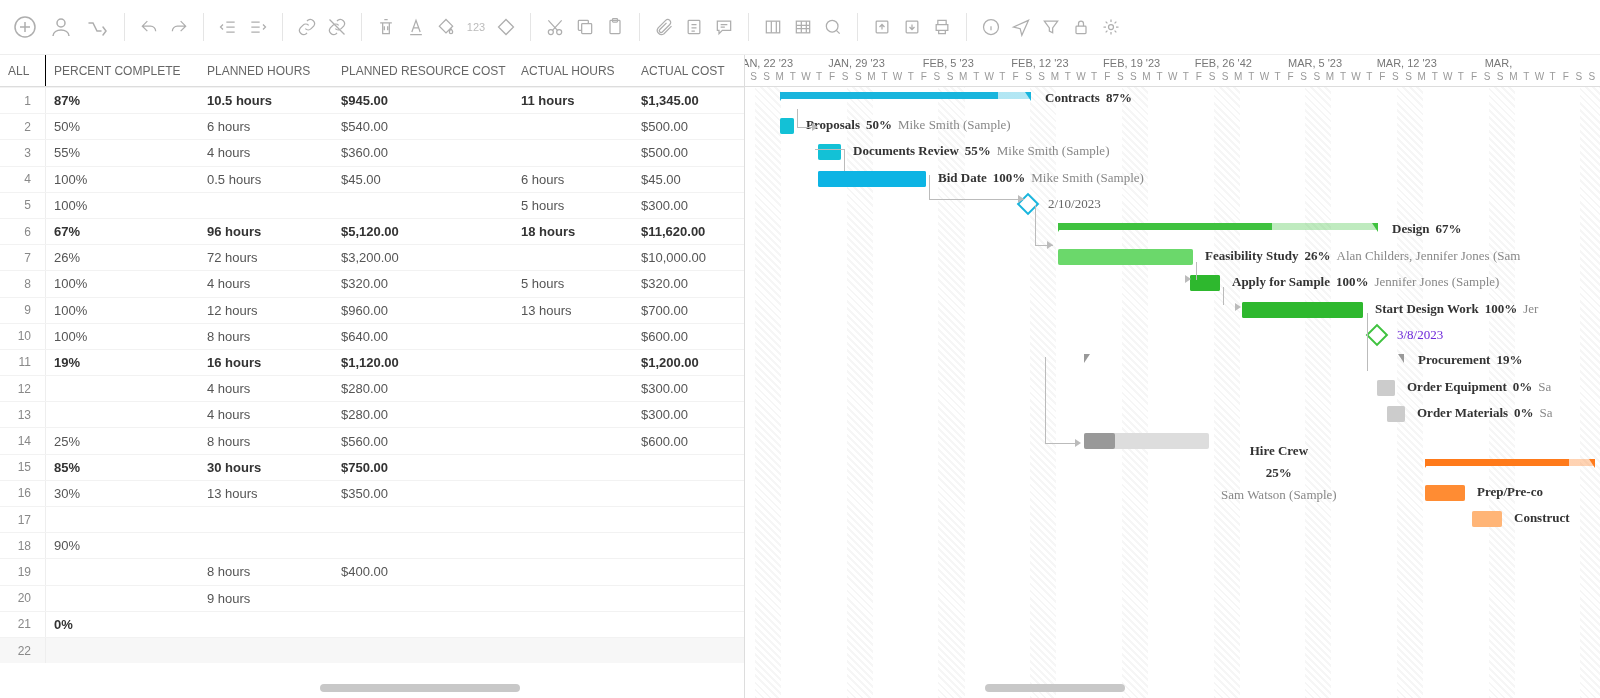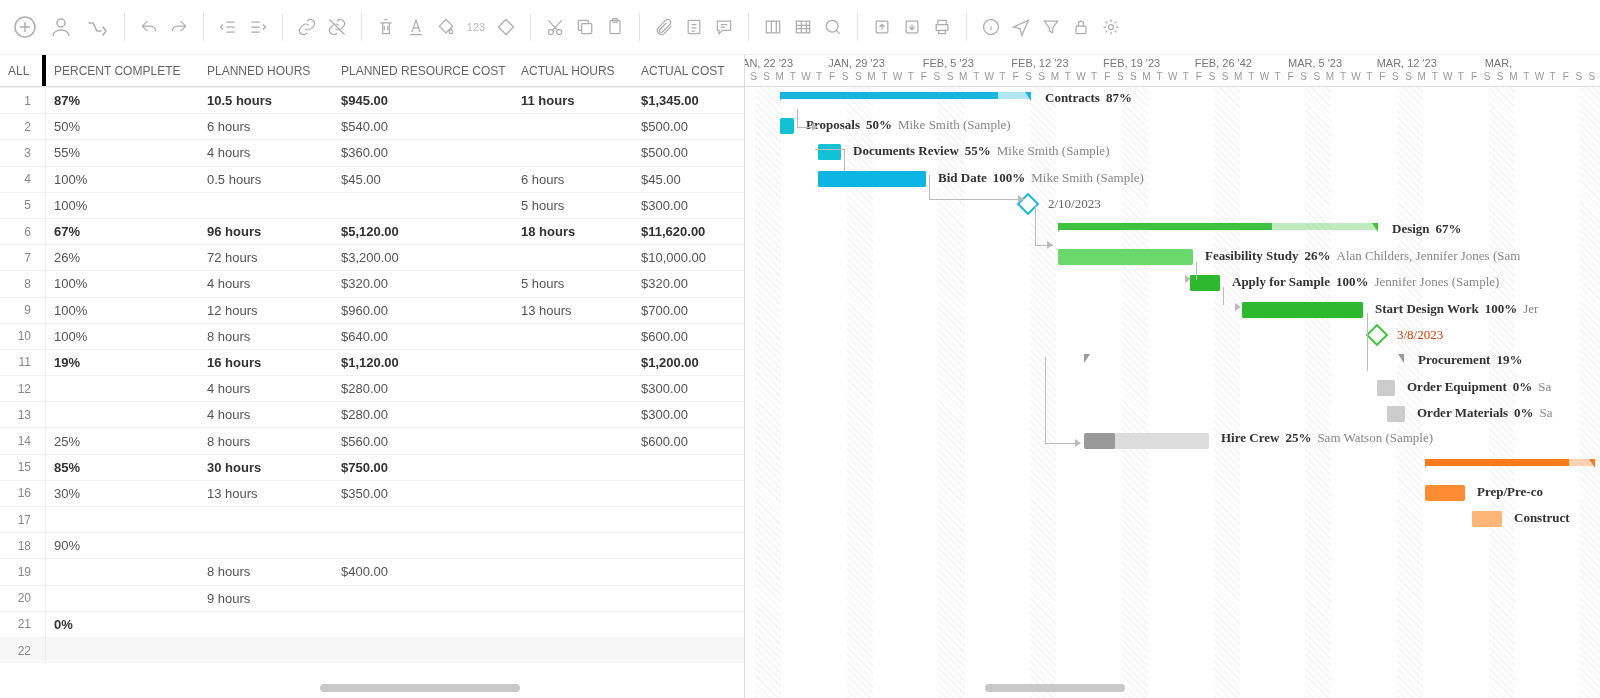--- a/index.html
+++ b/index.html
@@ -67,21 +67,21 @@
     .table-header .hcell {
       display: flex;
       align-items: center;
       font-size: 12px;
       color: #666;
       text-transform: uppercase;
       padding: 0 8px;
       overflow: hidden;
       white-space: nowrap;
     }
-    .col-idx   { width: 46px; justify-content: flex-start; font-size: 12px; color: #777; border-right: 4px solid #000000;}
+    .col-idx   { width: 46px; justify-content: flex-start; font-size: 12px; color: #777; border-right: 1px solid #000000;}
     .col-pct   { width: 153px; }
     .col-plhrs { width: 134px; }
     .col-plcost{ width: 180px; }
     .col-achrs { width: 120px; }
     .col-accost{ width: 110px; }
 
     .table-body .row {
       display: flex;
       height: 26.2px;
       align-items: center;
@@ -754,21 +754,21 @@
         <div class="task-bar" style="left: 497px; top: 214.6px; width: 121px; background: rgb(46, 184, 46);">
           <div class="fill" style="width:121px;background:#2eb82e"></div>
         </div>
         <div class="glabel" style="left: 630px; top: 213.6px;">
           <span class="nm">Start Design Work</span>
           <span class="pc">100%</span>
           <span class="as">Jer</span>
         </div>
         <div class="milestone" style="left: 624px; top: 239.8px; border-color: rgb(63, 194, 63);"></div>
         <div class="glabel" style="left: 652px; top: 239.8px;">
-          <span style="color:#c2410c">3/8/2023</span>
+          <span style="color:#6d28d9">3/8/2023</span>
         </div>
         <div class="summary-bar" style="left: 339px; top: 267px; width: 320px; color: rgb(153, 153, 153);"></div>
         <div class="glabel" style="left: 673px; top: 265px;">
           <span class="nm">Procurement</span>
           <span class="pc">19%</span>
           <span class="as"></span>
         </div>
         <div class="task-bar" style="left: 632px; top: 293.2px; width: 18px; background: rgb(226, 226, 226);">
           <div class="fill" style="width:18px;background:#ccc"></div>
         </div>
@@ -781,21 +781,21 @@
           <div class="fill" style="width:18px;background:#ccc"></div>
         </div>
         <div class="glabel" style="left: 672px; top: 318.4px;">
           <span class="nm">Order Materials</span>
           <span class="pc">0%</span>
           <span class="as">Sa</span>
         </div>
         <div class="task-bar" style="left: 339px; top: 345.6px; width: 125px; background: rgb(221, 221, 221);">
           <div class="fill" style="width:31px;background:#999"></div>
         </div>
-        <div class="glabel" style="left: 476px; top: 343px;">
+        <div class="glabel" style="left: 476px; top: 356px; flex-direction: column;">
           <span class="nm">Hire Crew</span>
           <span class="pc">25%</span>
           <span class="as">Sam Watson (Sample)</span>
         </div>
         <div class="summary-bar" style="left: 680px; top: 371.8px; width: 170px; background: linear-gradient(to right, rgb(255, 122, 26) 85%, rgba(255, 122, 26, 0.333) 85%); color: rgb(255, 122, 26); border: none;"></div>
         <div class="glabel" style="left: 864px; top: 369.8px;">
           <span class="nm"></span>
           <span class="pc"></span>
           <span class="as"></span>
         </div>

